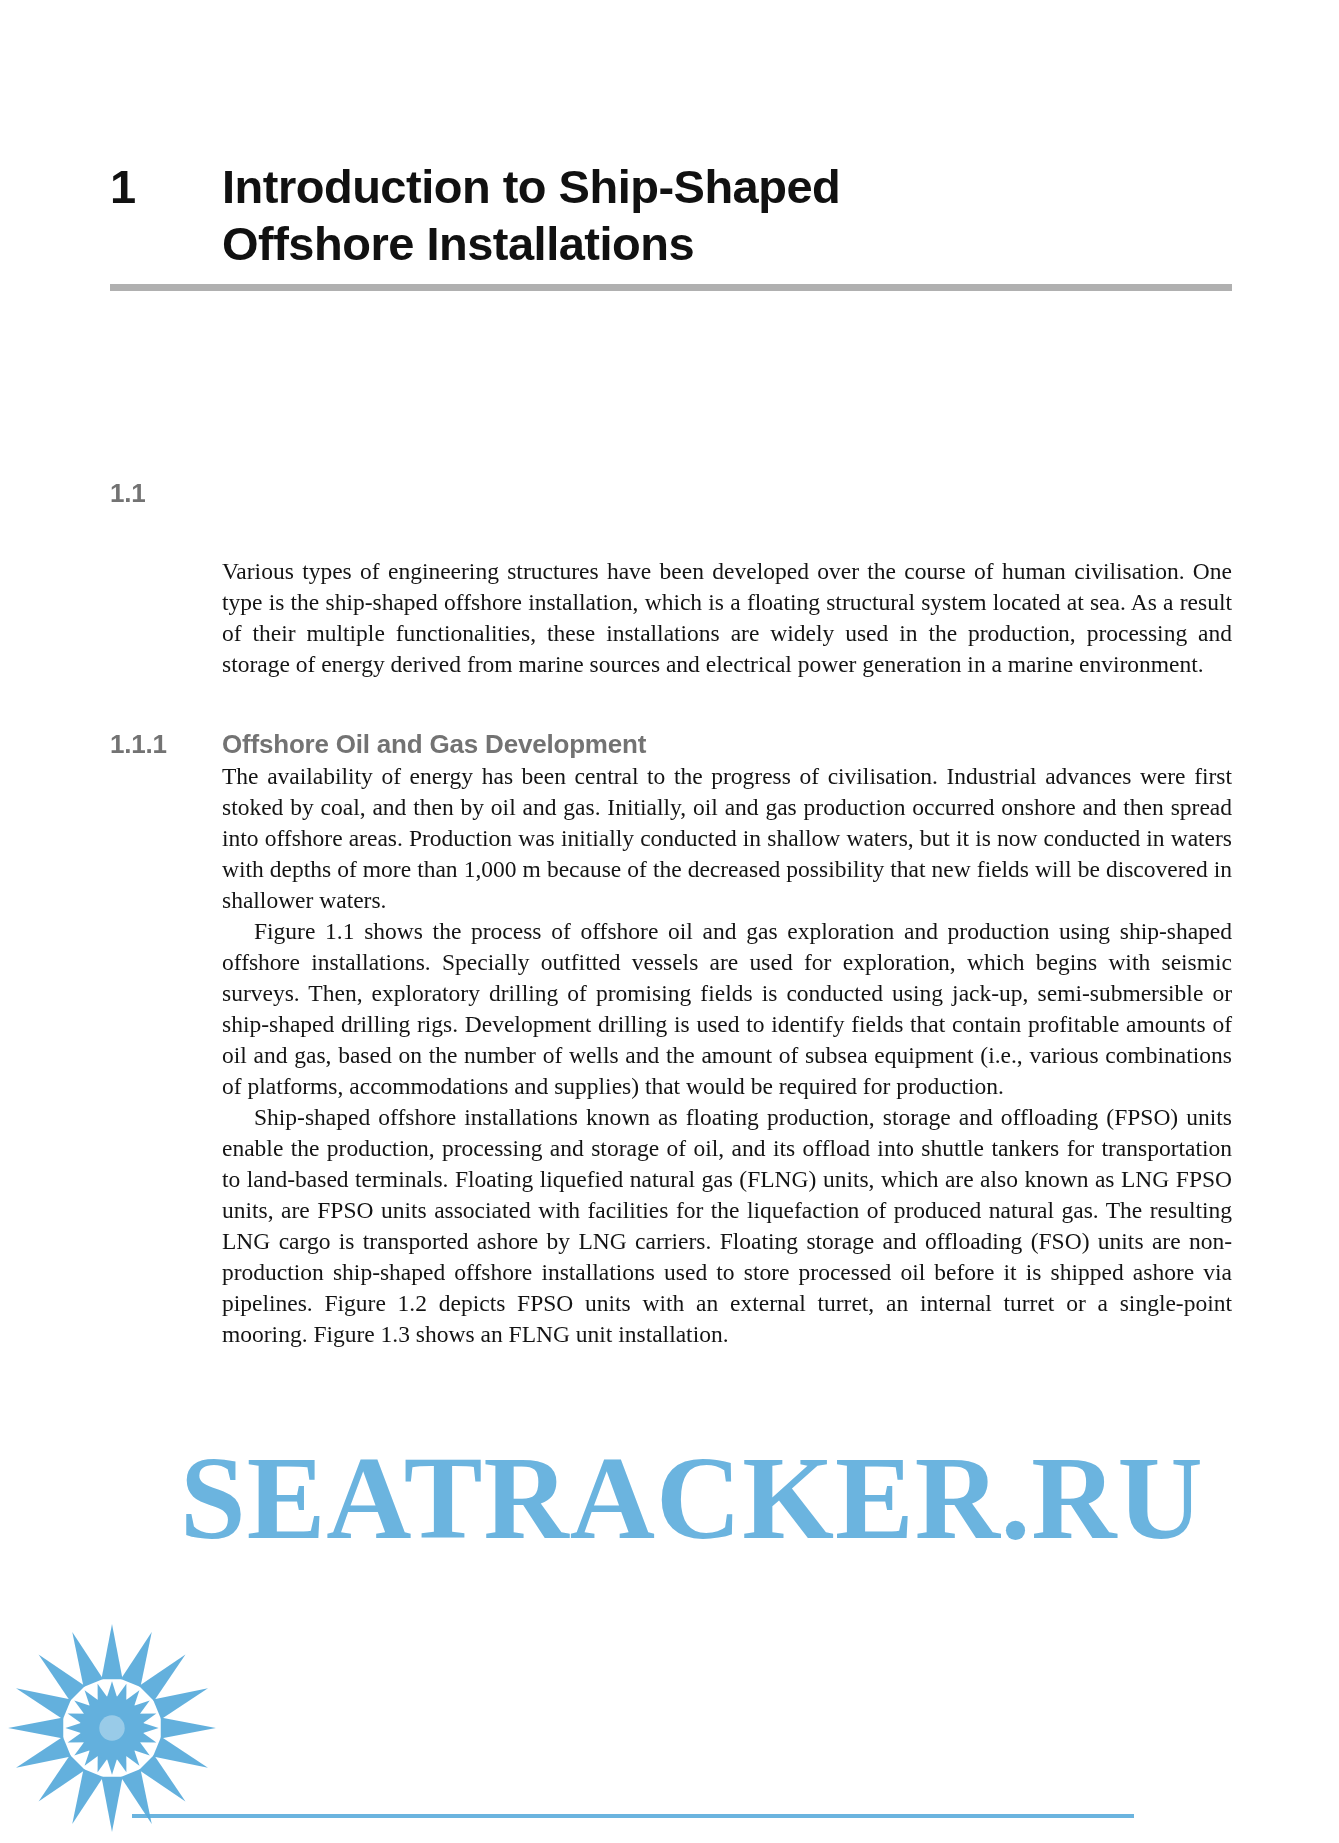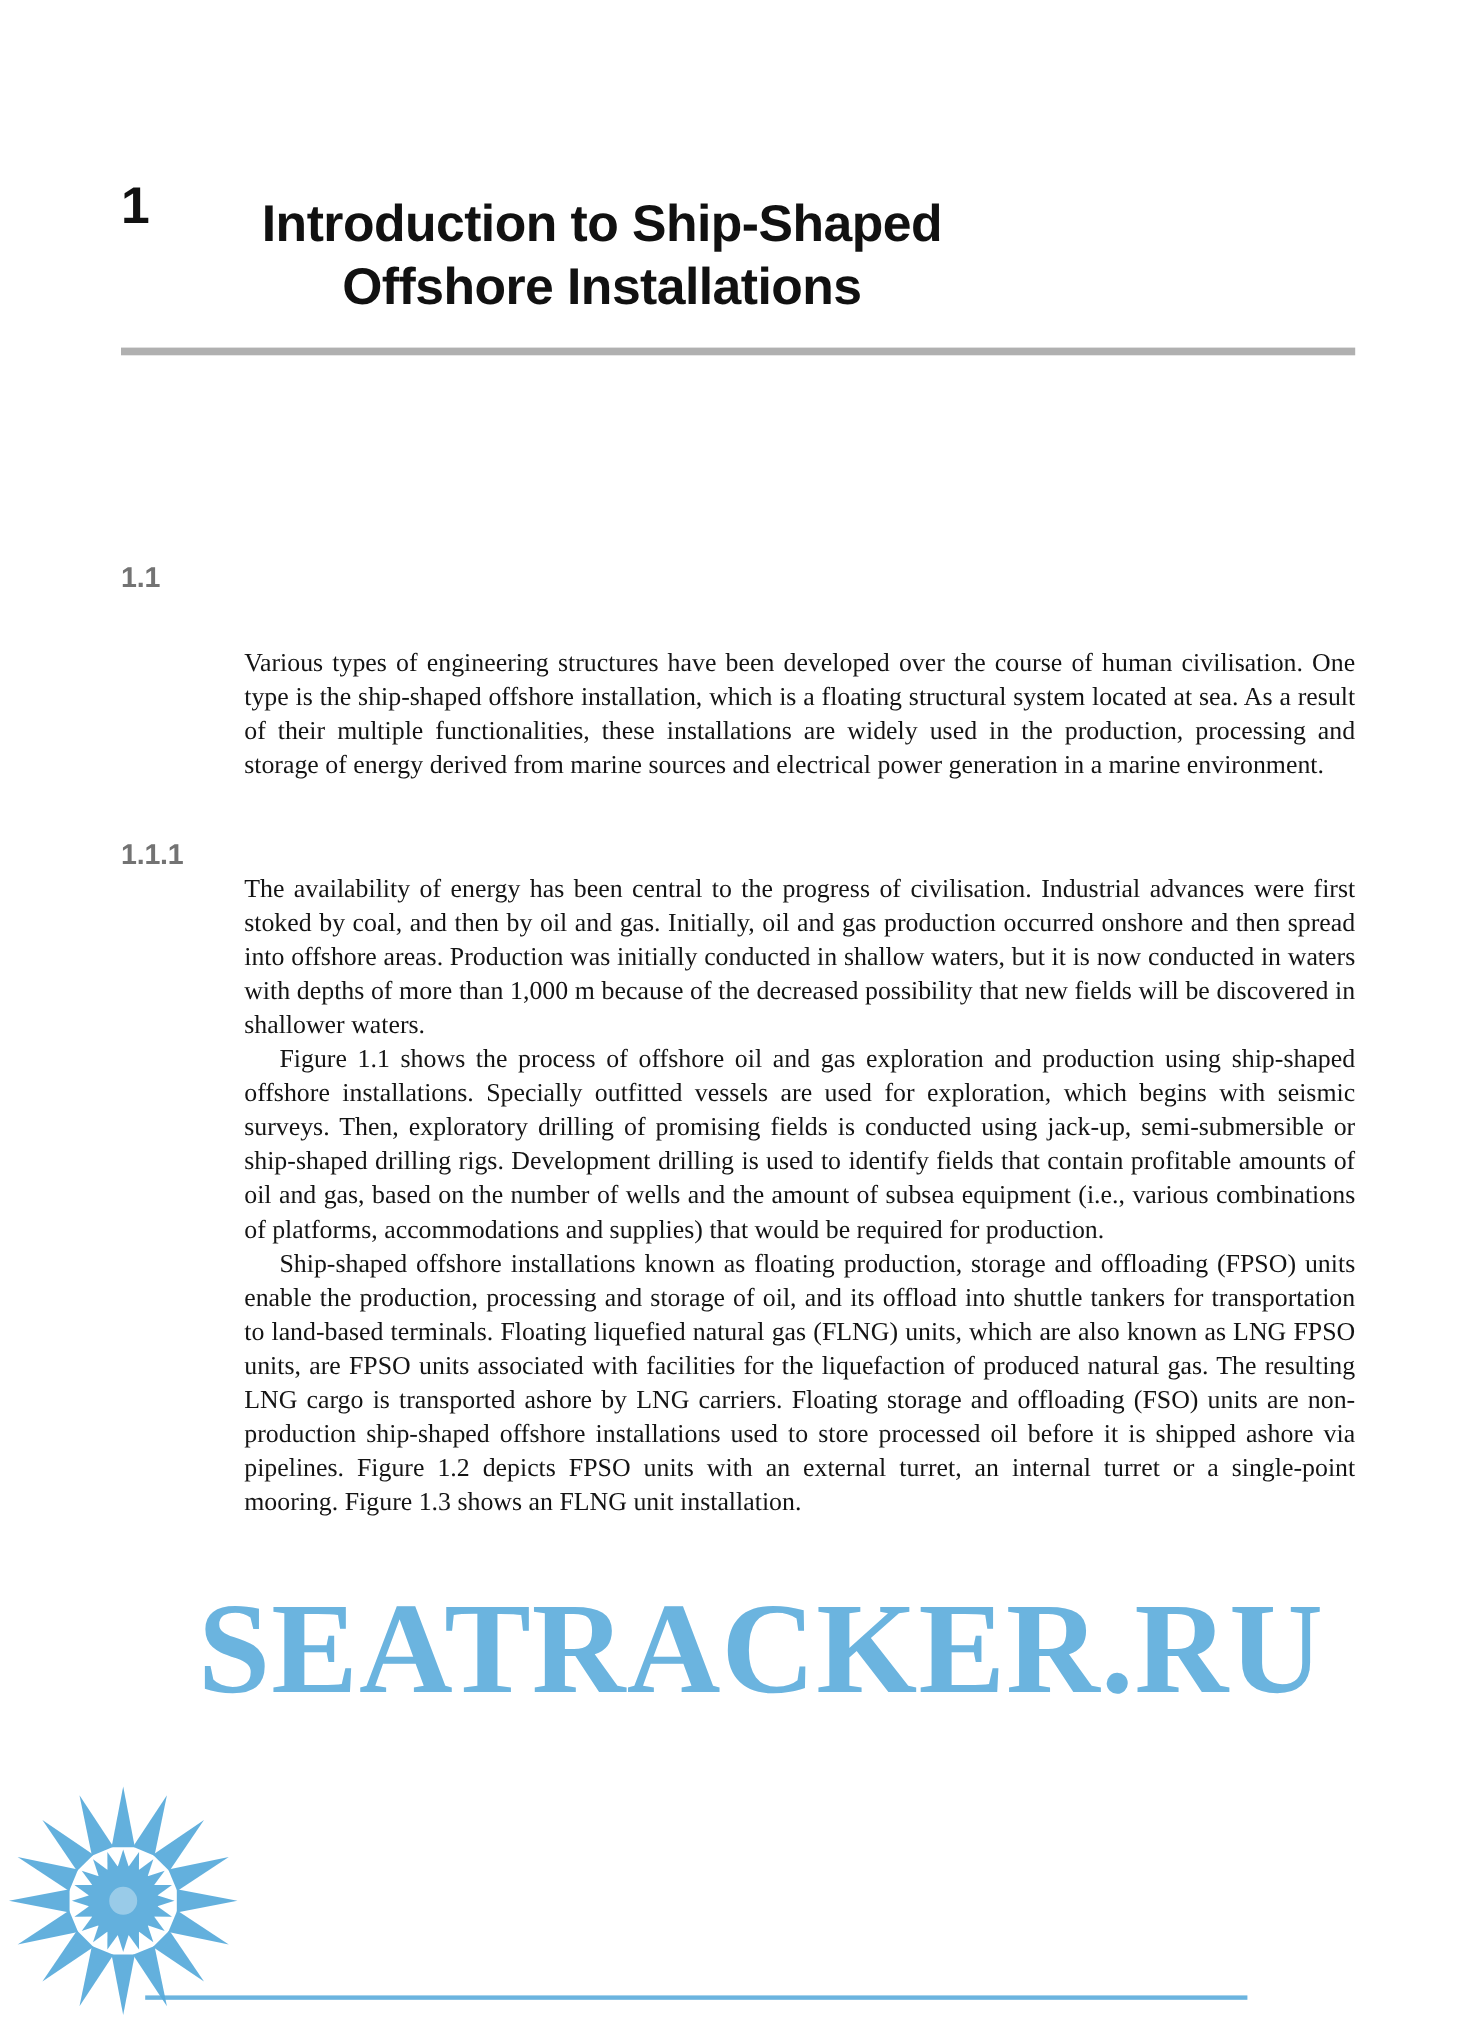--- a/index.html
+++ b/index.html
@@ -33,25 +33,24 @@
   
   .chapter {
     font-family: "Liberation Sans", sans-serif;
     font-weight: 700;
     font-size: 47px;
     line-height: 57px;
     letter-spacing: -0.5px;
     color: #111111;
   }
   .chapter h1 {
-    margin: 16px;
+    margin: 0;
     font-size: inherit;
     font-weight: inherit;
     line-height: inherit;
-    text-align: center;
   }
   .rule {
     height: 7px;
     background: #b0b0b0;
     margin-top: 12px;
   }
   
   .sec-head {
     font-family: "Liberation Sans", sans-serif;
     font-weight: 700;
@@ -146,20 +145,21 @@
         <div class="num">1.1</div>
       </div>
       <div class="body-col">
         <p>Various types of engineering structures have been developed over the course of human civilisation. One type is the ship-shaped offshore installation, which is a floating structural system located at sea. As a result of their multiple functionalities, these installations are widely used in the production, processing and storage of energy derived from marine sources and electrical power generation in a marine environment.</p>
       </div>
     </section>
 
     <section class="sec-2">
       <div class="hang sec-head">
         <div class="num">1.1.1</div>
+        <h2>Offshore Oil and Gas Development</h2>
       </div>
       <div class="body-col">
         <p>The availability of energy has been central to the progress of civilisation. Industrial advances were first stoked by coal, and then by oil and gas. Initially, oil and gas production occurred onshore and then spread into offshore areas. Production was initially conducted in shallow waters, but it is now conducted in waters with depths of more than 1,000 m because of the decreased possibility that new fields will be discovered in shallower waters.</p>
         <p class="indent">Figure 1.1 shows the process of offshore oil and gas exploration and production using ship-shaped offshore installations. Specially outfitted vessels are used for exploration, which begins with seismic surveys. Then, exploratory drilling of promising fields is conducted using jack-up, semi-submersible or ship-shaped drilling rigs. Development drilling is used to identify fields that contain profitable amounts of oil and gas, based on the number of wells and the amount of subsea equipment (i.e., various combinations of platforms, accommodations and supplies) that would be required for production.</p>
         <p class="indent">Ship-shaped offshore installations known as floating production, storage and offloading (FPSO) units enable the production, processing and storage of oil, and its offload into shuttle tankers for transportation to land-based terminals. Floating liquefied natural gas (FLNG) units, which are also known as LNG FPSO units, are FPSO units associated with facilities for the liquefaction of produced natural gas. The resulting LNG cargo is transported ashore by LNG carriers. Floating storage and offloading (FSO) units are non-production ship-shaped offshore installations used to store processed oil before it is shipped ashore via pipelines. Figure 1.2 depicts FPSO units with an external turret, an internal turret or a single-point mooring. Figure 1.3 shows an FLNG unit installation.</p>
       </div>
     </section>
 
   </div>
 

